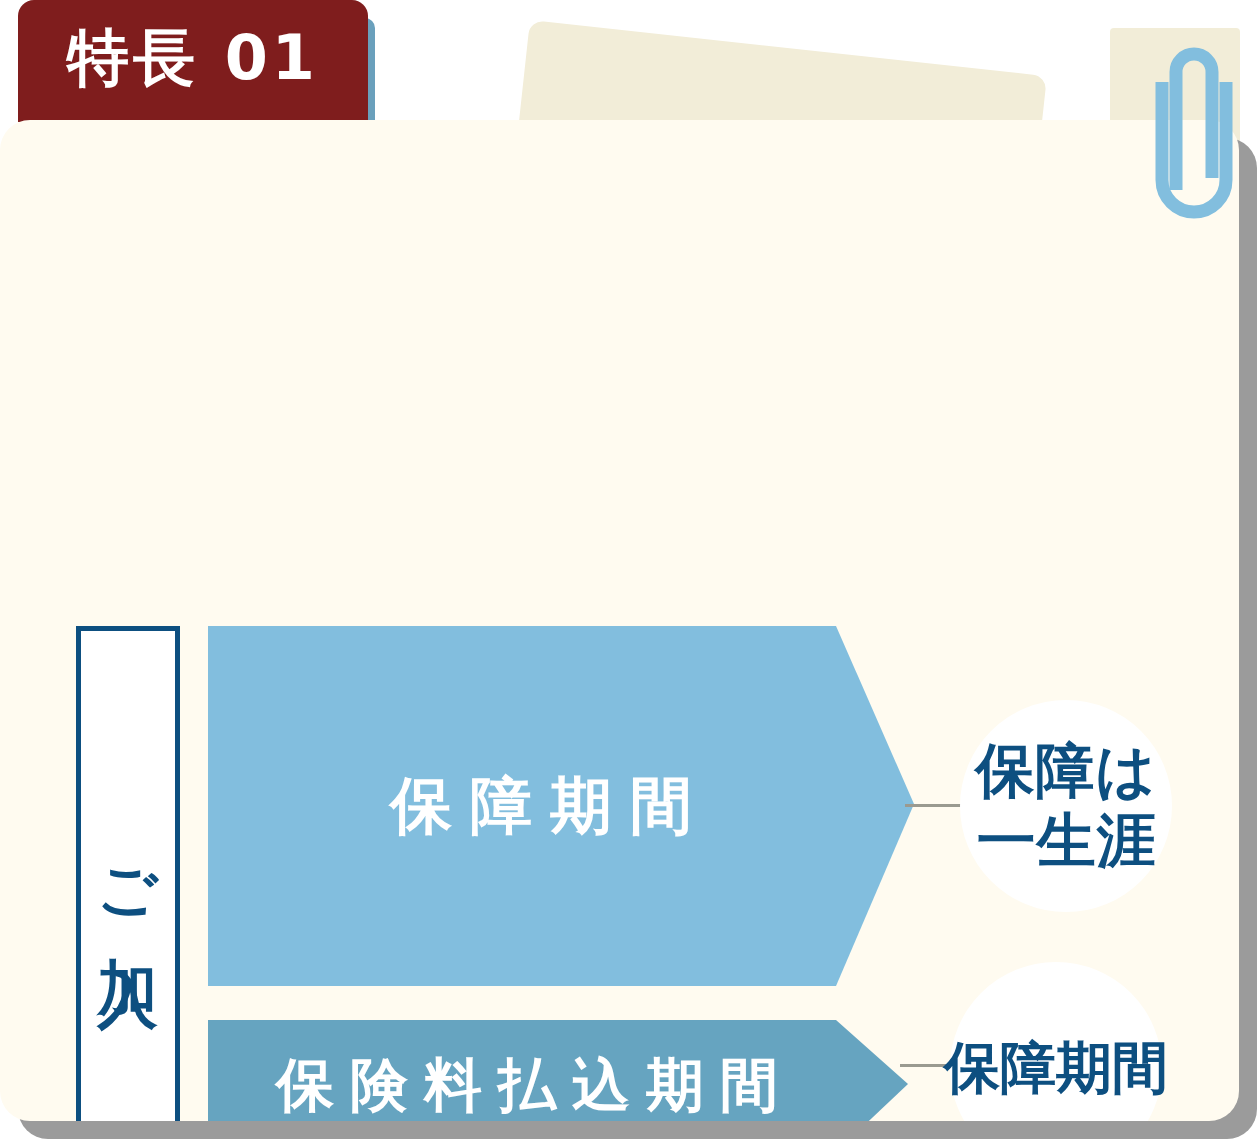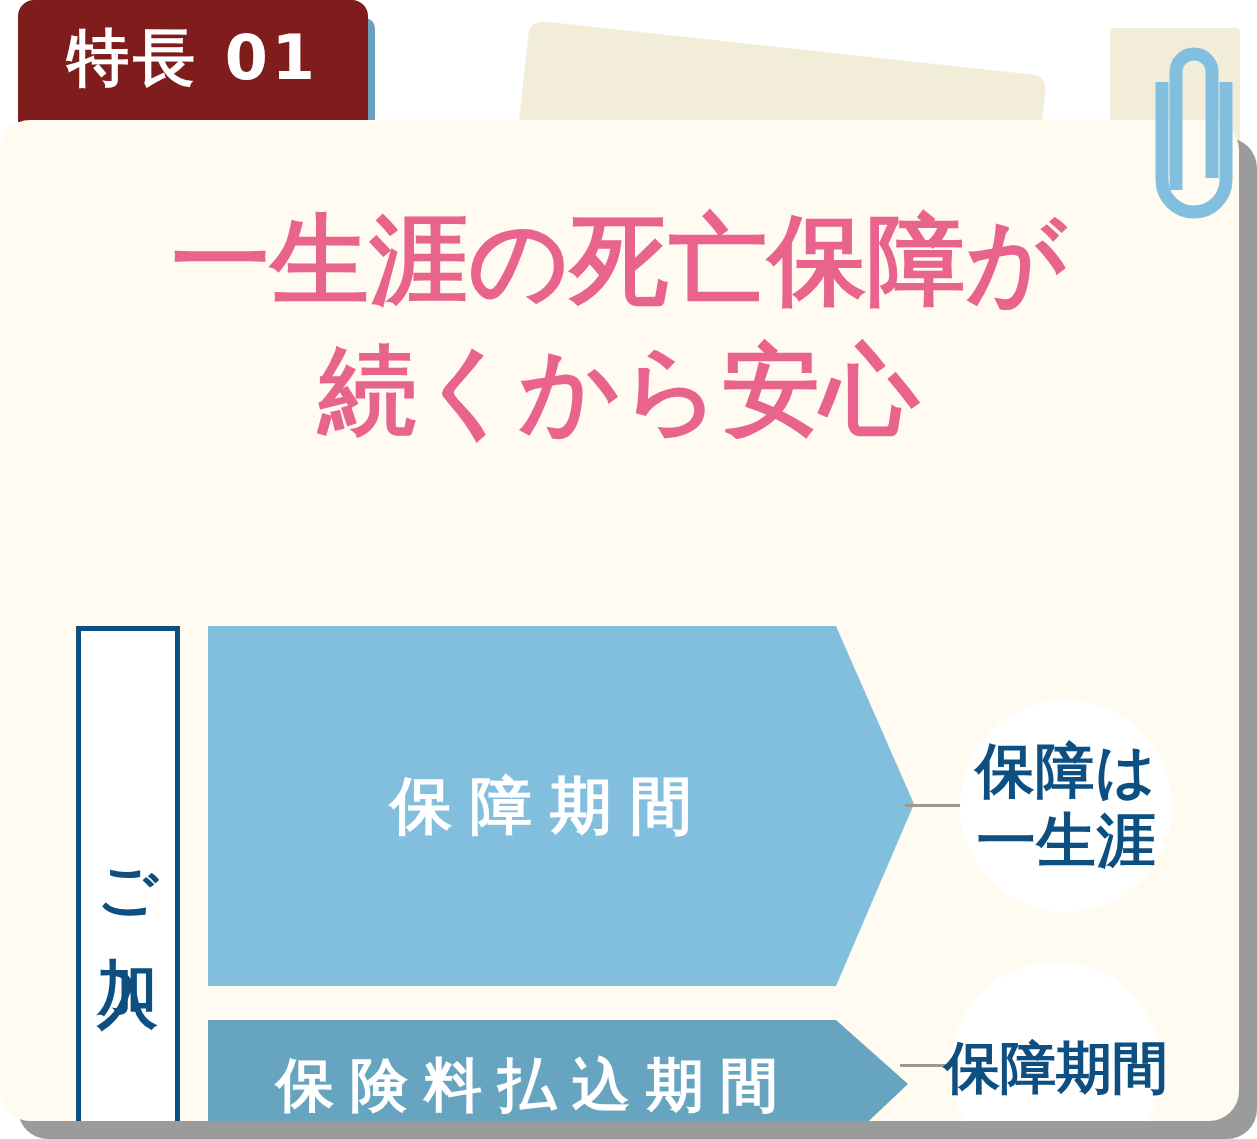--- a/index.html
+++ b/index.html
@@ -246,24 +246,20 @@
   <div class="paper-right"></div>
 
   <div class="badge-shadow"></div>
   <div class="badge">
     <span class="badge-text">特長 01</span>
   </div>
 
   <div class="card-shadow"></div>
   <div class="card">
 
-    <div class="headline">
-      <div>一生涯の死亡保障が</div>
-      <div>続くから安心</div>
-    </div>
 
     <div class="diagram">
 
       <div class="join-box">
         <span class="join-text">ご加入</span>
       </div>
 
       <div class="arrow arrow-top">
         <svg width="706" height="360" viewBox="0 0 706 360">
           <polygon points="0,0 628,0 706,178 628,360 0,360" fill="#82BEDE"></polygon>

